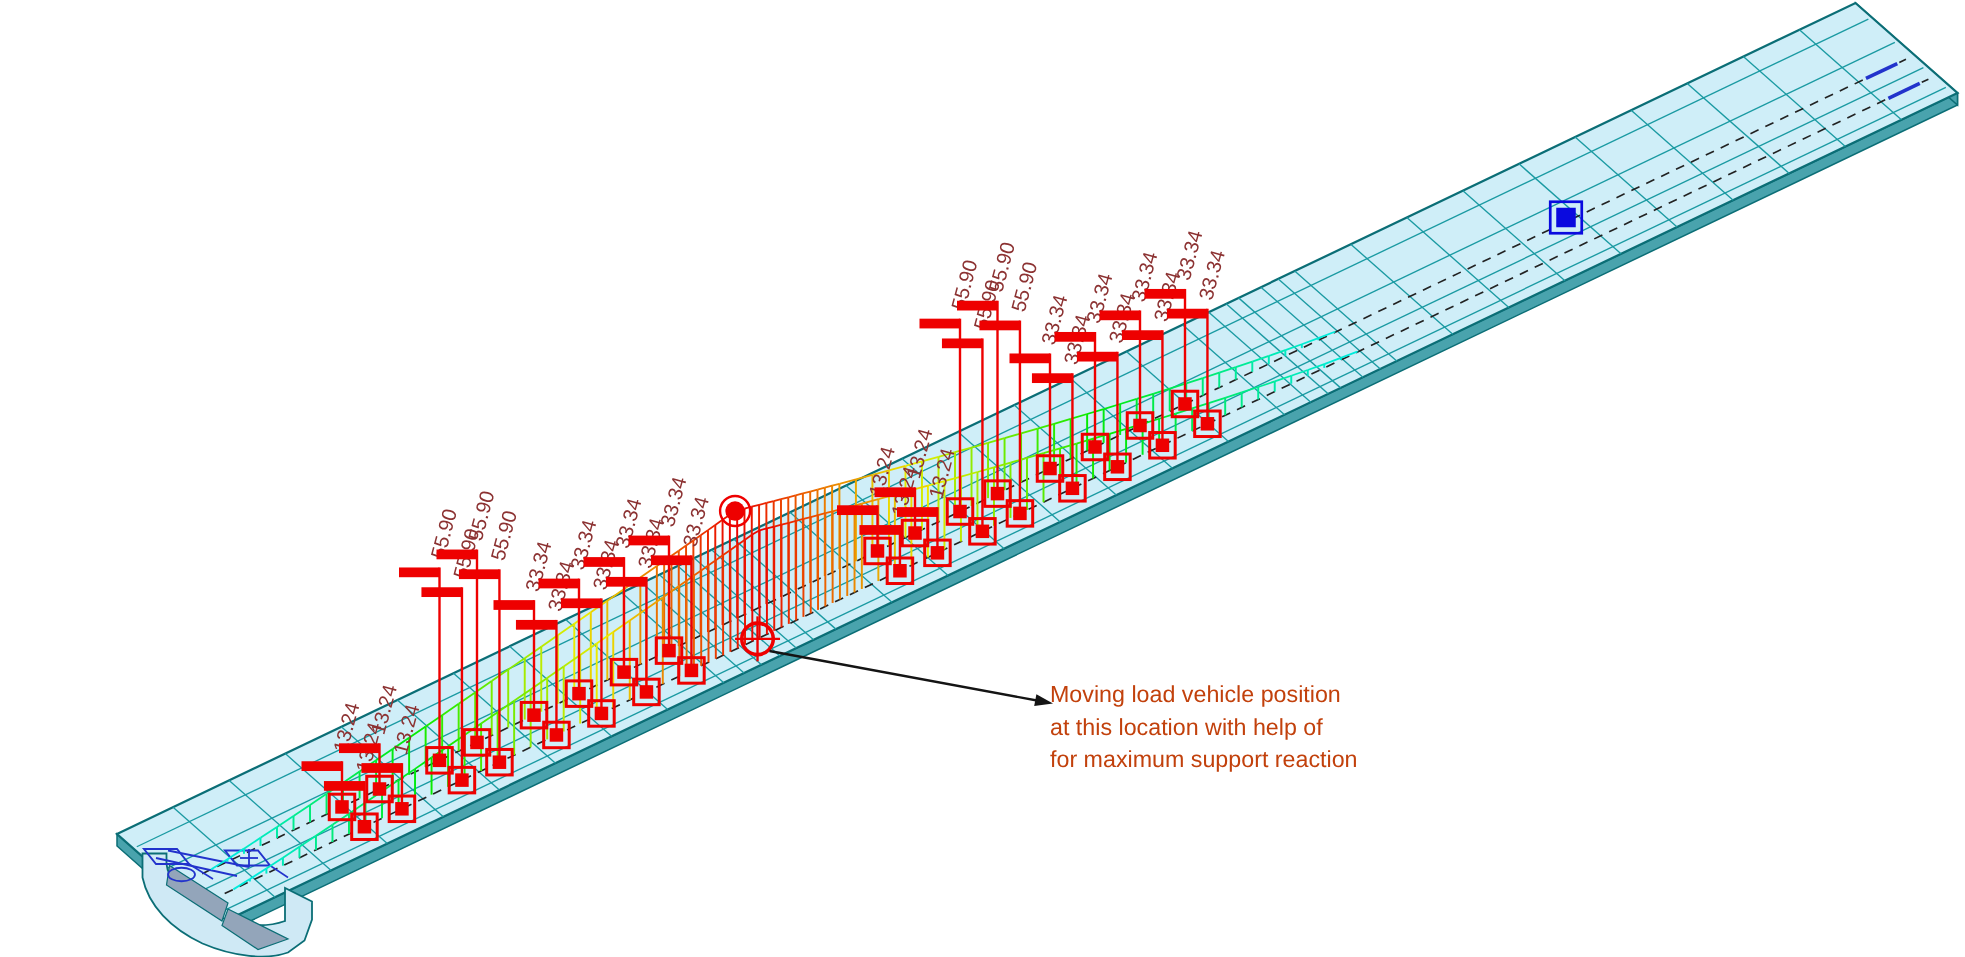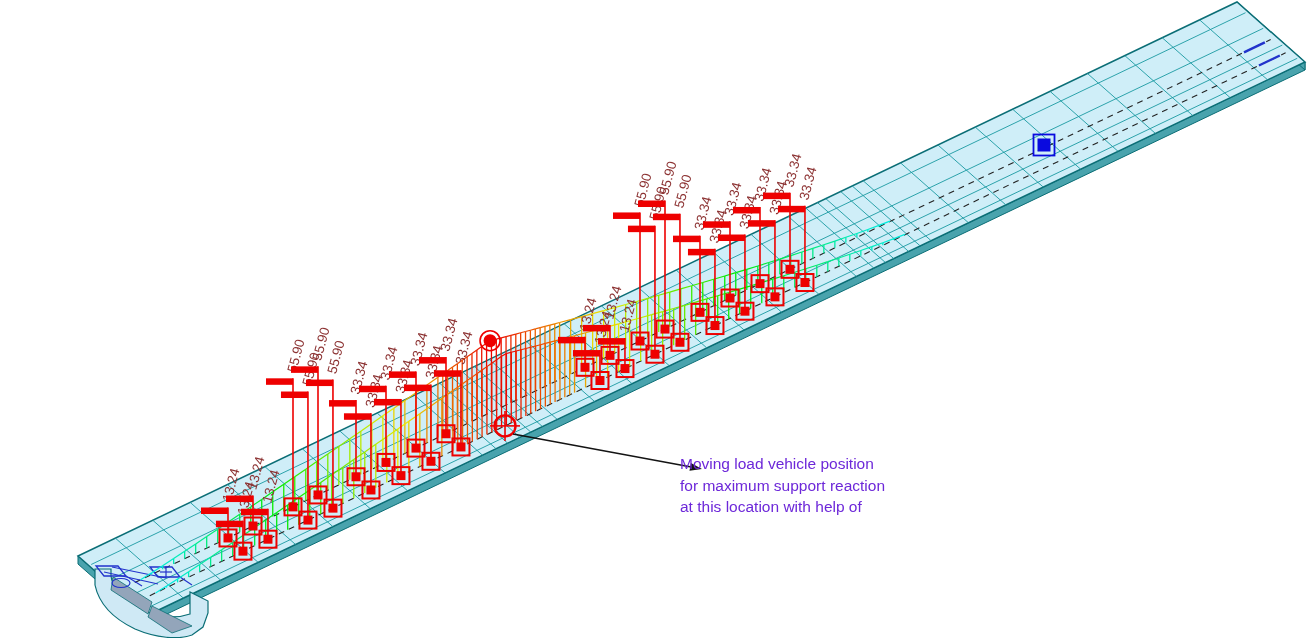--- a/index.html
+++ b/index.html
@@ -1,19 +1,19 @@
 <!DOCTYPE html>
 <html><head>
 <meta charset="utf-8">
 <style>
   html,body{margin:0;padding:0;background:#ffffff;}
   .viewport{position:relative;width:1310px;height:638px;background:#ffffff;overflow:hidden;
             font-family:"Liberation Sans", sans-serif;}
   svg{position:absolute;left:0;top:0;}
-  .annotation{position:absolute;left:680px;top:453px;color:#6d28d9;font-size:15.5px;
+  .annotation{position:absolute;left:700px;top:453px;color:#c2410c;font-size:15.5px;
               line-height:21.5px;font-family:"Liberation Sans", sans-serif;white-space:nowrap;}
 </style>
 </head>
 <body>
 
 <div class="viewport">
   <svg id="scene" width="1310" height="638" viewBox="0 0 1310 638">
     <g id="deck-base">
         <polygon points="78,556 146,616 146,624 78,564" fill="#49a3ad" stroke="#0b6e76" stroke-width="1"></polygon>
         <polygon points="146,616 1305,62 1305,70 146,624" fill="#49a3ad" stroke="#0b6e76" stroke-width="1"></polygon>
@@ -594,16 +594,16 @@
         <rect x="1037.5" y="138.5" width="13" height="13" fill="#0a0adf"></rect>
       </g>
     <g id="callout">
         <line x1="513" y1="434" x2="694" y2="467.5" stroke="#141414" stroke-width="1.6"></line>
         <polygon points="702,469 690.9289729809157,462.88180085787445 689.4722588994573,470.74805689775013" fill="#141414"></polygon>
       </g>
   </svg>
 
   <div class="annotation">
     <div>Moving load vehicle position</div>
+    <div>at this location with help of</div>
     <div>for maximum support reaction</div>
-    <div>at this location with help of</div>
   </div>
 </div>
 
 </body></html>

